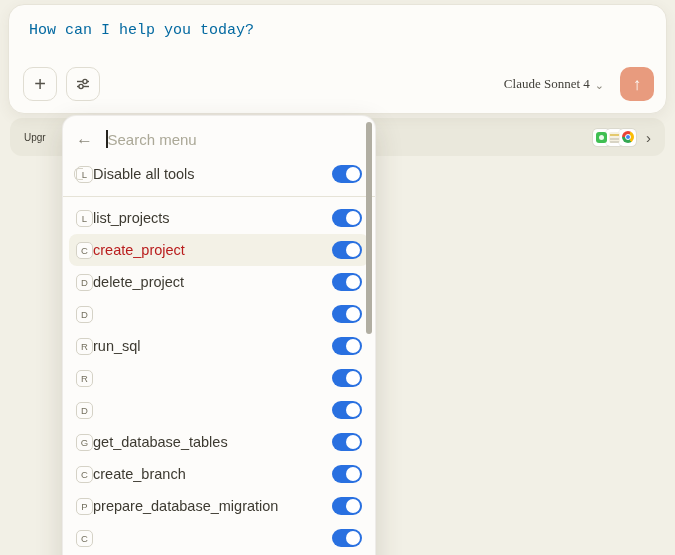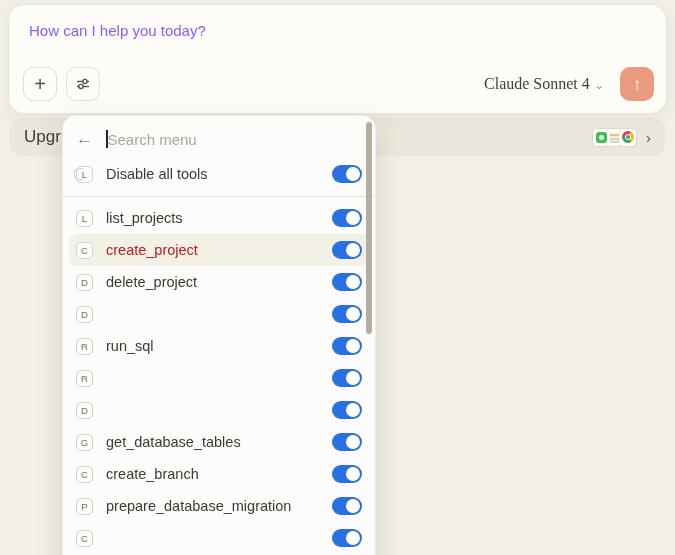--- a/index.html
+++ b/index.html
@@ -6,52 +6,52 @@
   html,body { width:675px; height:555px; overflow:hidden; }
   body { font-family:"Liberation Sans", sans-serif; background:#f2f0e6; position:relative; }
 
   
   .composer {
     position:absolute; left:8px; top:4px; width:659px; height:110px;
     background:#fdfcf9; border:1px solid #e7e4d9; border-radius:16px;
     box-shadow:0 4px 14px rgba(80,70,50,.07); z-index:1;
   }
   .composer-placeholder {
-    position:absolute; left:20px; top:17px; font-size:15px; color:#8b5cf6;
+    position:absolute; left:20px; top:17px; font-size:15px; color:#0369a1;font-family:Liberation Mono, monospace;
   }
   .composer-row {
     position:absolute; left:14px; right:12px; bottom:11px; height:36px;
     display:flex; align-items:center;
   }
   .icon-btn {
     width:34px; height:34px; border:1px solid #e0ddd2; border-radius:10px;
     background:transparent; display:flex; align-items:center; justify-content:center;
     color:#5d5a4f; cursor:pointer;
   }
   .icon-btn + .icon-btn { margin-left:9px; }
   .plus-glyph { font-size:20px; font-weight:300; line-height:1; color:#55524a; }
   .spacer { flex:1; }
   .model-select {
     display:flex; align-items:center; gap:5px; margin-right:16px; cursor:pointer;
   }
-  .model-label { font-family:"Liberation Serif", serif; font-size:16px; color:#42403a; }
+  .model-label { font-family:"Liberation Serif", serif; font-size:13px; color:#42403a; }
   .model-chevron { font-size:11px; color:#8a877b; transform:translateY(1px); }
   .send-btn {
     width:34px; height:34px; border:none; border-radius:10px; background:#e89b7e;
     display:flex; align-items:center; justify-content:center; cursor:pointer;
   }
   .send-glyph { color:#fdfcf9; font-size:17px; line-height:1; }
 
   
   .banner {
     position:absolute; left:10px; right:10px; top:118px; height:38px;
     background:#eae8dc; border-radius:12px; z-index:0;
     display:flex; align-items:center; padding:0 14px;
   }
-  .banner-text { font-size:17px; color:#403d34; }
+  .banner-text { font-size:10px; color:#403d34; }
   .banner-right { margin-left:auto; display:flex; align-items:center; gap:6px; }
   .chips { display:flex; }
   .chip {
     width:17px; height:17px; background:#fff; border-radius:4.5px;
     box-shadow:0 0 0 1px rgba(0,0,0,.06); display:flex; align-items:center; justify-content:center;
   }
   .chip + .chip { margin-left:-4px; }
   .chip-green-inner { width:11px; height:11px; border-radius:3px; background:#3fbf52; position:relative; }
   .chip-green-inner::after { content:''; position:absolute; left:2.5px; top:3px; width:5px; height:5px; border-radius:50%; background:#eaf9ec; }
   .chip-doc-inner { width:11px; height:11px; border-radius:2px; background:#f6f1e2; position:relative; overflow:hidden; }
@@ -79,21 +79,21 @@
   .key-badge {
     width:17px; height:17px; border:1.5px solid #d5d2c6; border-radius:5px;
     display:flex; align-items:center; justify-content:center;
     font-size:9.5px; color:#74705f; flex-shrink:0; background:#fdfcfa;
   }
   .badge-stack { position:relative; }
   .badge-stack::before {
     content:''; position:absolute; left:-3.5px; top:1.5px; bottom:1.5px; width:8px;
     border:1.5px solid #d5d2c6; border-right:none; border-radius:5px 0 0 5px;
   }
-  .row-label { font-size:14.5px; color:#3d3a31; margin-left:13px; white-space:nowrap;
+  .row-label { font-size:14.5px; color:#3d3a31; white-space:nowrap;
     overflow:hidden; text-overflow:ellipsis; }
   .toggle {
     margin-left:auto; width:30px; height:18px; border-radius:9px; background:#2970e0;
     position:relative; flex-shrink:0; cursor:pointer;
   }
   .toggle .knob { position:absolute; top:2px; right:2px; width:14px; height:14px;
     border-radius:50%; background:#fff; }
 
   .menu-divider { height:1px; background:#e6e3d7; margin:5px -6px; }
 

